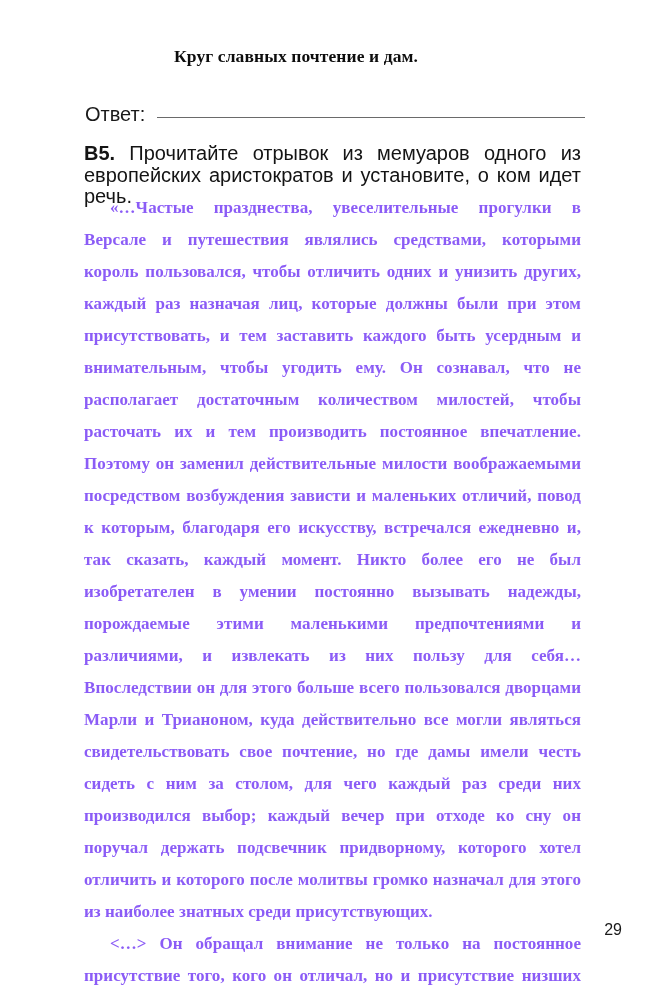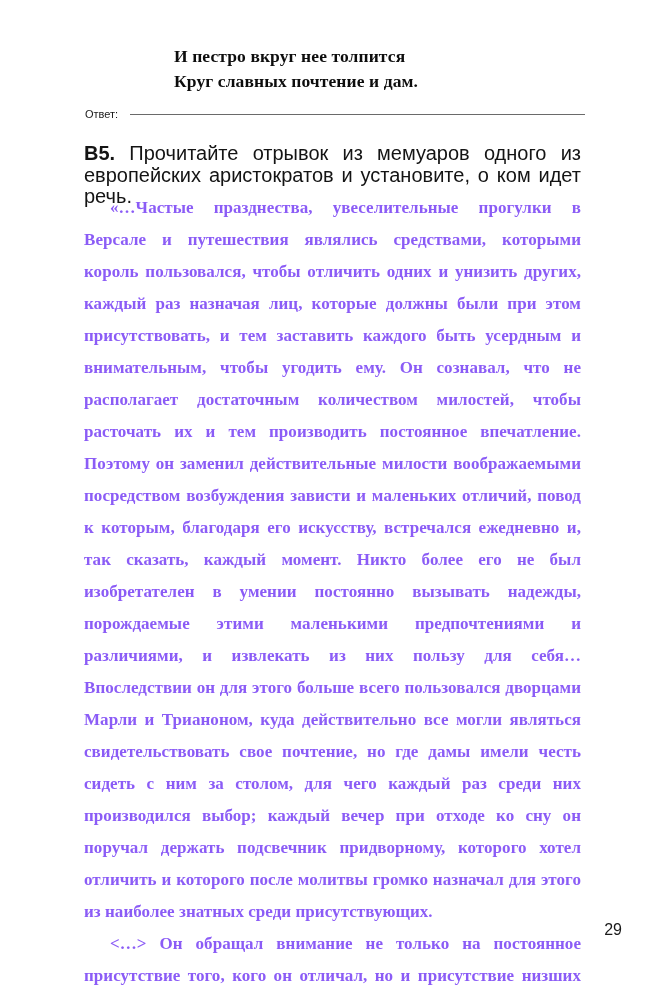--- a/index.html
+++ b/index.html
@@ -47,21 +47,21 @@
   .answer-row {
     position: absolute;
     left: 85px;
     top: 104px;
     width: 500px;
     display: flex;
     align-items: baseline;
   }
   .answer-label {
     font-family: "Liberation Sans", "DejaVu Sans", sans-serif;
-    font-size: 11px;
+    font-size: 20px;
     line-height: 20px;
     color: #1a1a1a;
     white-space: nowrap;
   }
   .answer-rule {
     flex: 1 1 auto;
     margin-left: 12px;
     border-bottom: 1.6px solid #6a6a6a;
     height: 1px;
     position: relative;
@@ -116,21 +116,20 @@
     line-height: 20px;
     color: #1a1a1a;
   }
 </style>
 </head>
 <body>
 
 <div class="page">
 
   <div class="poem">
-    <div class="poem-line">И пестро вкруг нее толпится</div>
     <div class="poem-line">Круг славных почтение и дам.</div>
   </div>
 
   <div class="answer-row">
     <span class="answer-label">Ответ:</span>
     <span class="answer-rule"></span>
   </div>
 
   <div class="task">
     <span class="task-number">B5.</span>

